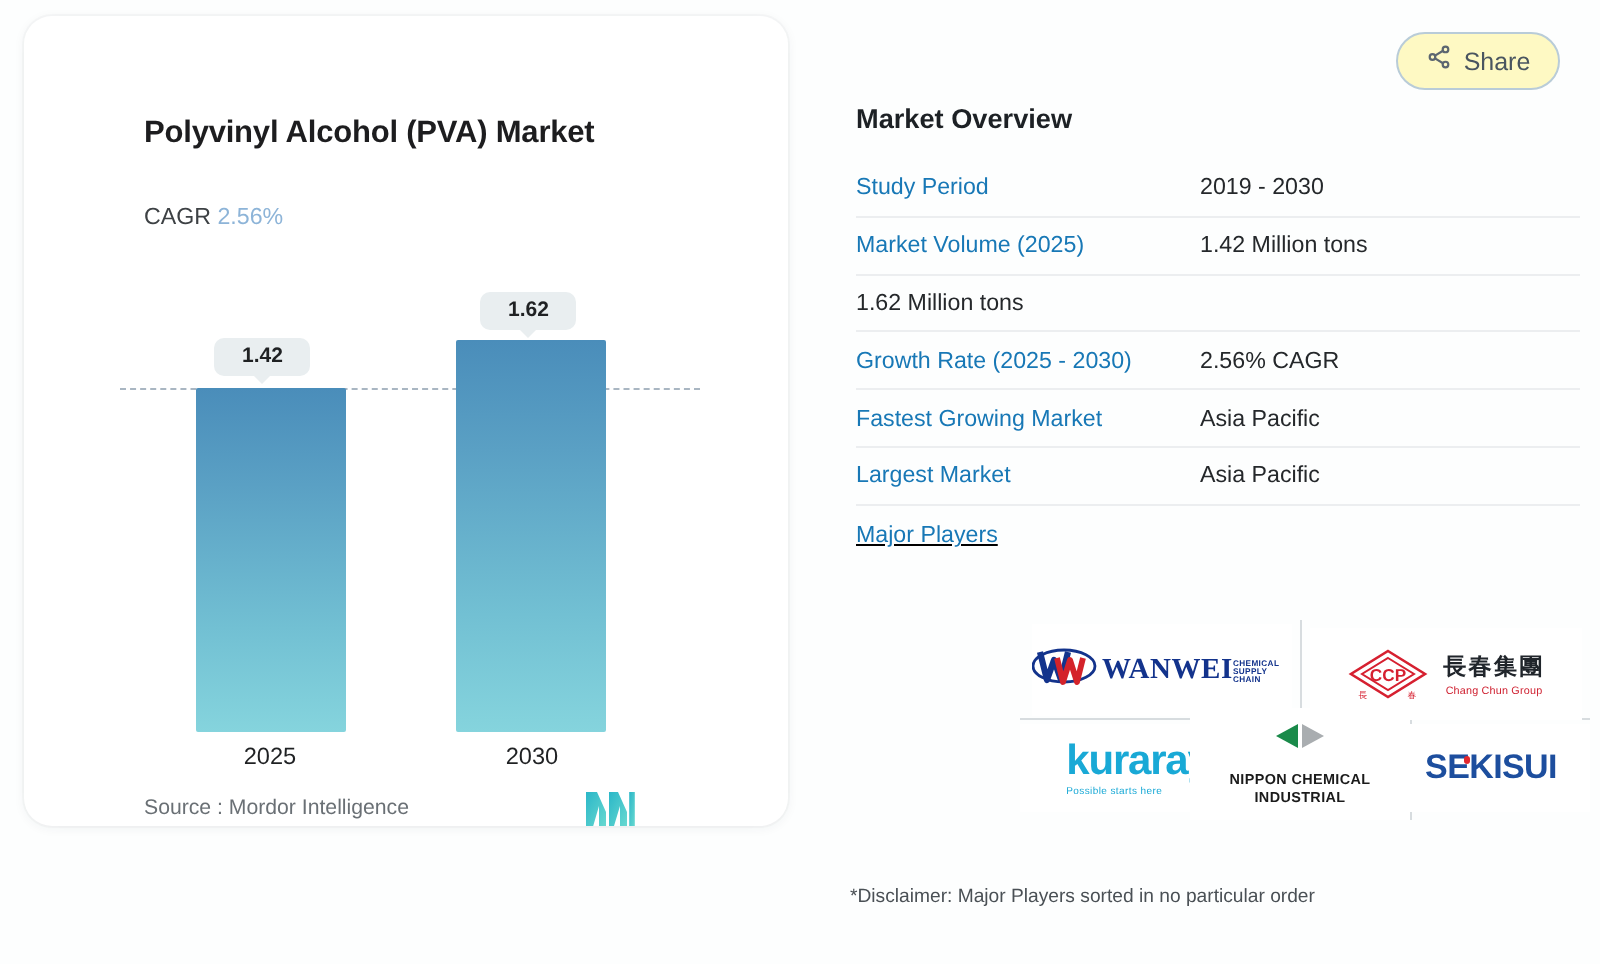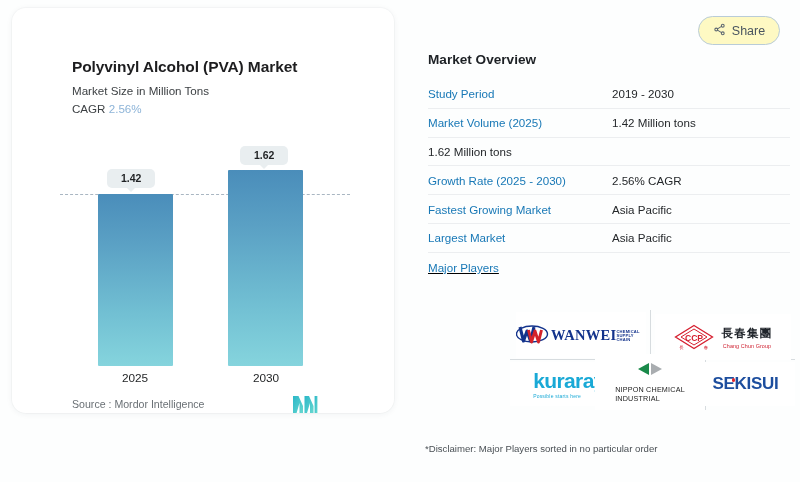--- a/index.html
+++ b/index.html
@@ -97,21 +97,20 @@
   .overview-title {
     position: absolute; left: 8px; top: 52px;
     font-size: 13.6px; font-weight: 700; color: #1d2125;
   }
 
   .table { position: absolute; left: 8px; top: 80px; width: 362px; }
   .trow {
     display: flex; align-items: center;
     height: 28.8px;
     border-bottom: 1px solid #eceef0;
-    gap: 12px;
   }
   .trow:last-child { border-bottom: none; text-decoration: underline; }
   .tlabel {
     width: 172px; flex: none;
     font-size: 11.6px; color: #1878b6; white-space: nowrap;
   }
   .tvalue {
     font-size: 11.6px; color: #25282b; white-space: nowrap;
   }
   .major-row { border-bottom: none; height: 30px; }
@@ -146,40 +145,39 @@
   .ccp-cn { font-size: 11.5px; font-weight: 700; color: #20252b; letter-spacing: 1.2px; font-family: "DejaVu Sans", sans-serif; }
   .ccp-en { font-size: 5.4px; color: #cf2030; letter-spacing: 0.1px; margin-top: 2px; }
 
   
   .kuraray-wrap { display: flex; flex-direction: column; align-items: flex-start; line-height: 1; }
   .kuraray-name { font-size: 21px; font-weight: 700; color: #19a9d6; letter-spacing: -0.6px; }
   .kuraray-sub { font-size: 5px; color: #19a9d6; margin-top: 3px; letter-spacing: 0.2px; }
 
   
   .nippon-wrap { display: flex; flex-direction: column; align-items: center; gap: 5px; }
-  .nippon-txt { font-size: 7.2px; font-weight: 400; color: #1b1b1b; line-height: 1.25; letter-spacing: 0.2px; }
+  .nippon-txt { font-size: 7.2px; font-weight: 700; color: #1b1b1b; text-align: center; line-height: 1.25; letter-spacing: 0.2px; }
 
   
   .sekisui-name { font-size: 17px; font-weight: 700; color: #1d4e9e; letter-spacing: -0.3px; position: relative; }
   .sekisui-dot { position: absolute; left: 19px; top: 4px; width: 3.5px; height: 3.5px; border-radius: 50%; background: #e2272d; }
 
   .disclaimer {
     position: absolute; left: 425px; top: 443px;
     font-size: 9.6px; color: #4a5055; white-space: nowrap;
   }
 </style>
 </head>
 <body>
 
 <div id="root">
 
   <div class="chart-card">
 
     <div class="chart-title">Polyvinyl Alcohol (PVA) Market</div>
-    <div class="chart-subtitle">Market Size in Million Tons</div>
     <div class="cagr-line">
       <span>CAGR</span>
       <span class="cagr-val">2.56%</span>
     </div>
 
     <div class="plot">
       <div class="dashline"></div>
 
       <div class="bar bar-1"></div>
       <div class="bar bar-2"></div>

